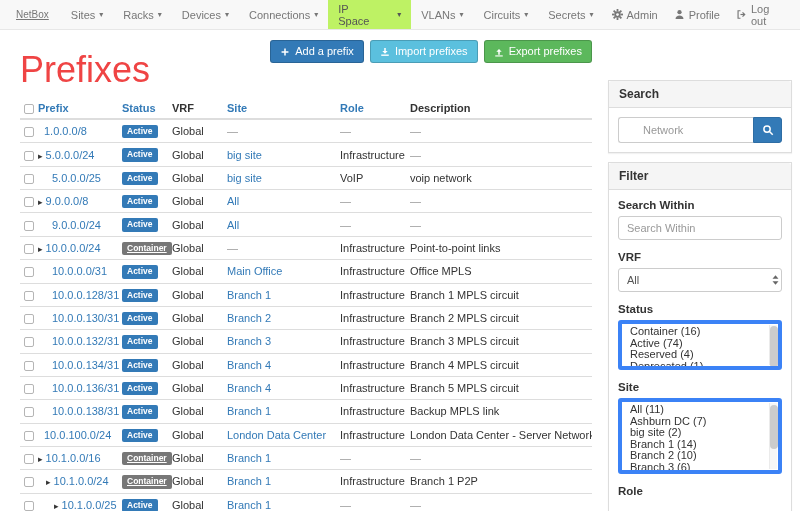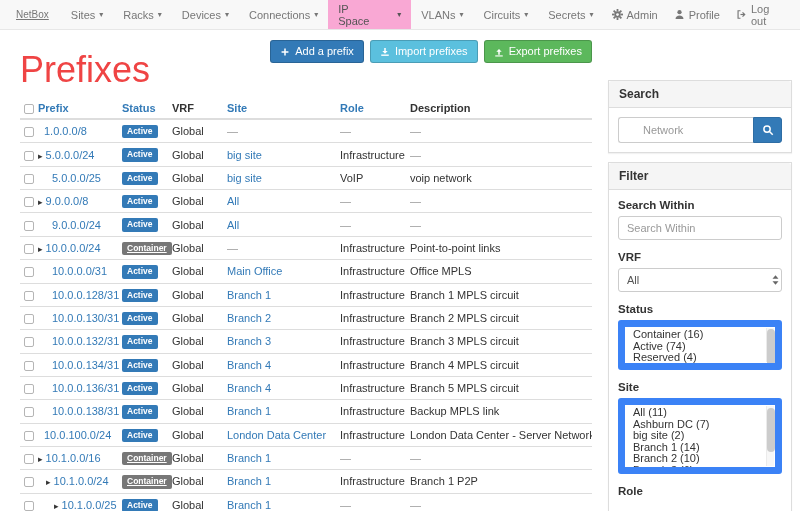--- a/index.html
+++ b/index.html
@@ -5,21 +5,21 @@
   * { box-sizing: border-box; margin: 0; padding: 0; }
   html, body { width: 800px; height: 511px; overflow: hidden; background: #fff;
     font-family: "Liberation Sans", "DejaVu Sans", sans-serif; color: #333; }
 
   
   .navbar { height: 30px; background: #f8f8f8; border-bottom: 1px solid #e7e7e7;
     display: flex; align-items: stretch; padding-left: 16px; }
   .brand { font-size: 10px; color: #777; line-height: 29px; margin-right: 12px; cursor: pointer; text-decoration: underline; }
   .nav-item { display: flex; align-items: center; gap: 4px; padding: 0 10px;
     font-size: 11px; color: #777; cursor: pointer; text-decoration: none; }
-  .nav-item.active { background: #f9a8d4; color: #555; gap: 25px; }
+  .nav-item.active { background: #bef264; color: #555; gap: 25px; }
   .caret { font-size: 8px; line-height: 1; }
   .nav-right { margin-left: auto; display: flex; padding-right: 8px; }
   .nav-right .nav-item { padding: 11px 8px; }
   .icon { display: inline-flex; align-items: center; }
 
   
   .main { display: flex; align-items: flex-start; padding: 0 8px 0 20px; }
   .content { width: 572px; position: relative; }
   .sidebar { width: 184px; margin-left: 16px; margin-top: 50px; }
 
@@ -61,21 +61,21 @@
   .search-btn { width: 29px; height: 26px; background: #337ab7; border: 1px solid #2e6da4;
     border-radius: 0 3px 3px 0; display: flex; align-items: center; justify-content: center; cursor: pointer; }
   .flabel { display: block; font-size: 11.5px; font-weight: 700; color: #333; margin: 11px 0 5px; }
   .flabel.first { margin-top: 0; }
   .fc-full { width: 100%; height: 24px; border: 1px solid #ccc; border-radius: 3px;
     padding: 0 8px; font-size: 11px; color: #555; background: #fff; }
   .select-wrap { position: relative; }
   select.fc-full { appearance: none; -webkit-appearance: none; cursor: pointer; }
   .select-caret { position: absolute; right: 3px; top: 50%; transform: translateY(-50%);
     pointer-events: none; display: inline-flex; }
-  .listbox { position: relative; border: 7px solid #3b82f6; border-radius: 3px; padding: 2px 0;
+  .listbox { position: relative; border: 4px solid #3b82f6; border-radius: 3px; padding: 2px 0;
     overflow: hidden; background: #fff; }
   .opt { font-size: 11px; line-height: 11.5px; color: #333; padding-left: 8px;
     white-space: nowrap; cursor: pointer; }
   .sb-track { position: absolute; top: 1px; bottom: 1px; right: 1px; width: 8px;
     background: #f7f7f7; border-left: 1px solid #ebebeb; }
   .sb-thumb { position: absolute; left: 0; width: 8px; background: #ccc; border-radius: 4px; cursor: pointer; }
 </style>
 </head>
 <body>
 

